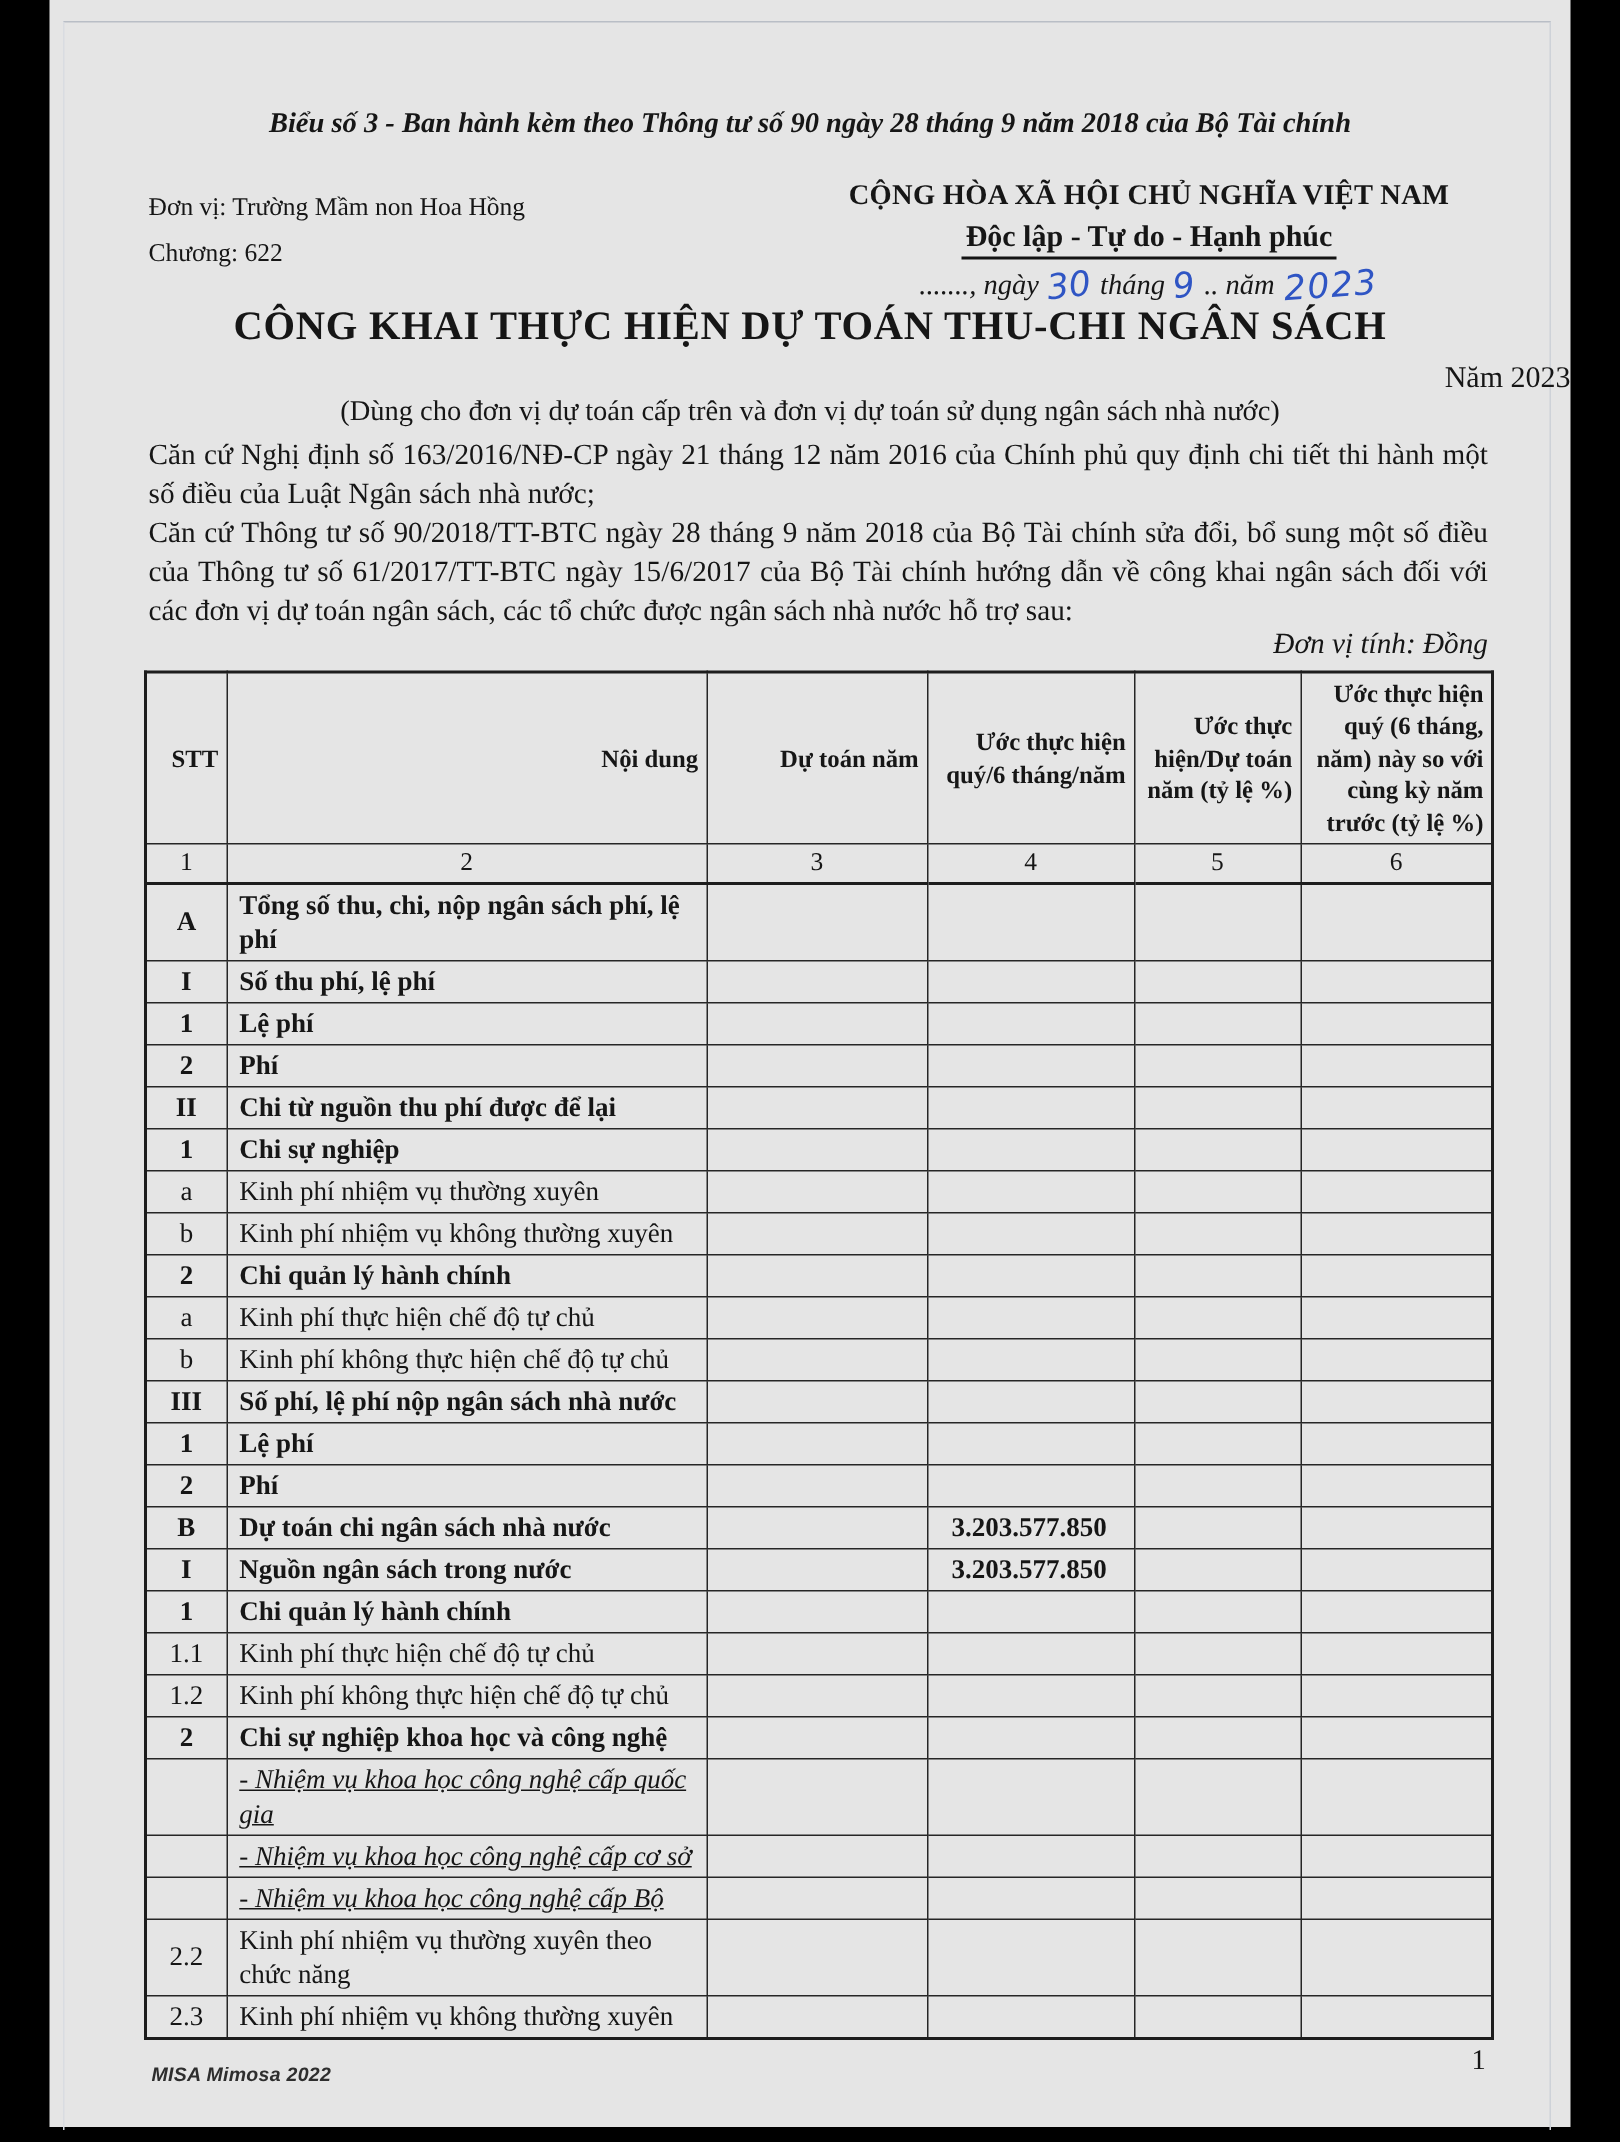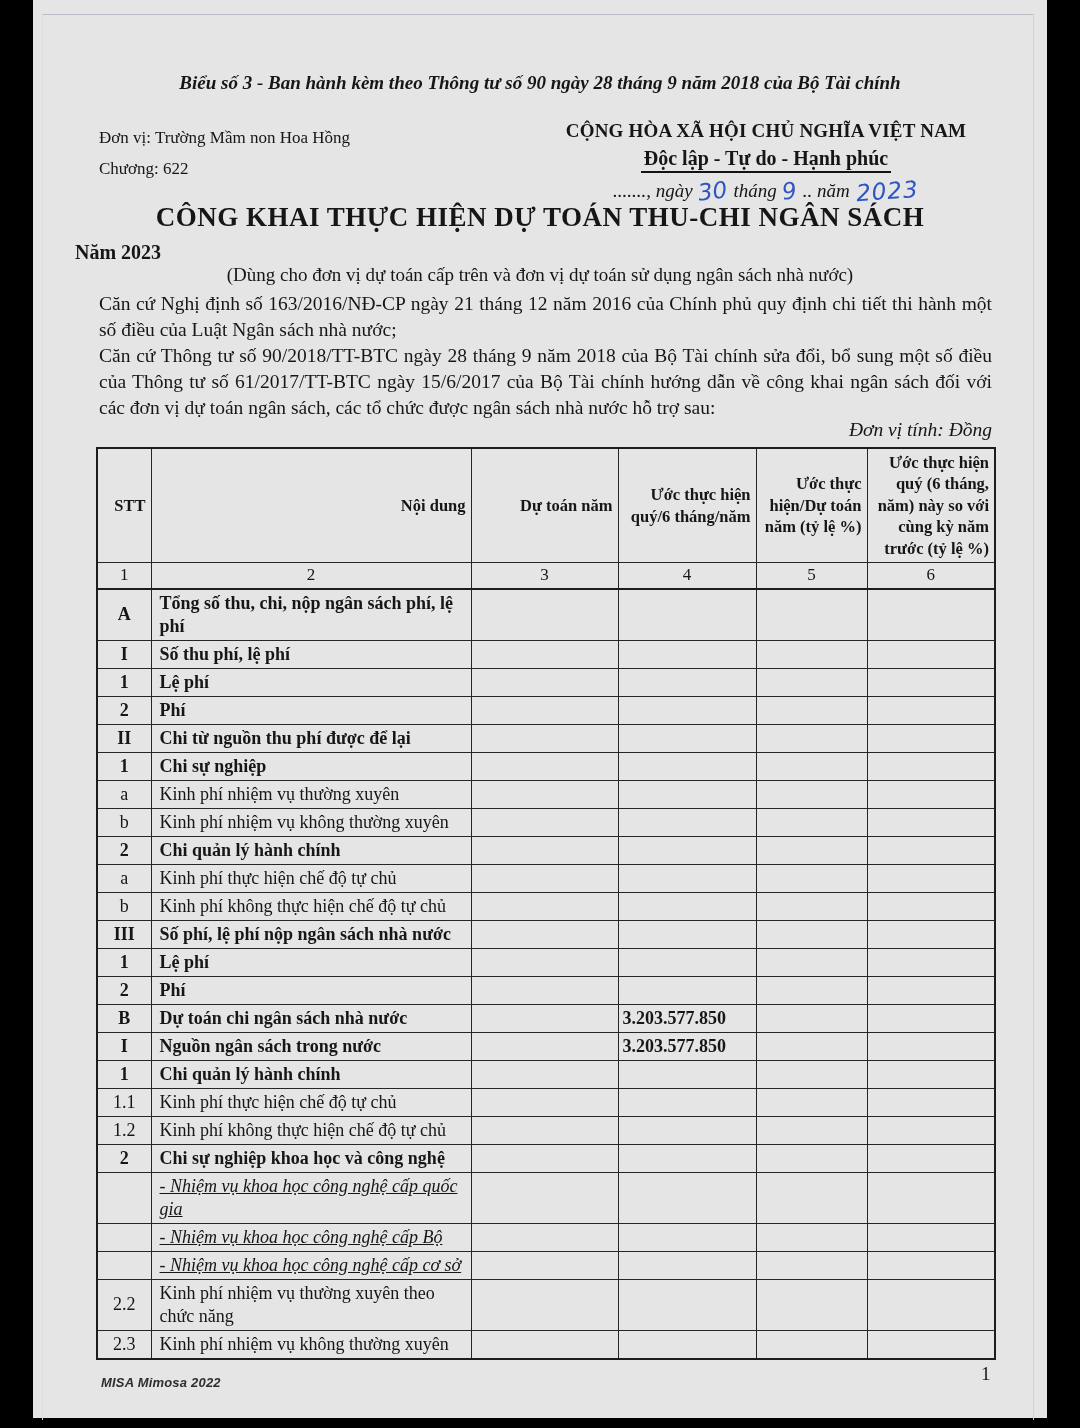--- a/index.html
+++ b/index.html
@@ -35,41 +35,41 @@
   }
   .date-line { font-style:italic; font-size:19px; margin-top:7px; }
   .hw {
     display:inline-block; font-family:"DejaVu Sans", sans-serif;
     font-style:italic; color:#2f55c4; font-size:23px; line-height:18px;
     transform:rotate(-7deg); position:relative; top:2px; margin:0 1px;
   }
   .hw-year { transform:rotate(-4deg); letter-spacing:1px; }
   .main-title { position:absolute; top:202px; left:0; right:0; text-align:center;
     font-weight:700; font-size:27px; letter-spacing:.5px; }
-  .year-line { position:absolute; top:241px; left:0; right:0; text-align:left;
-    font-weight:700; font-size:20px;margin-left:42px; }
+  .year-line { position:absolute; top:241px; left:0; right:0; text-align:right;
+    font-weight:400; font-size:20px; }
   .note-line { position:absolute; top:264px; left:0; right:0; text-align:center; font-size:19px; }
   .legal-block { position:absolute; left:66px; width:893px; top:291px;
     font-size:19.5px; line-height:26px; text-align:justify; }
   .unit-measure { position:absolute; right:55px; top:419px; font-style:italic; font-size:19.5px; }
 
   .table-wrap { position:absolute; left:63px; top:447px; width:898px; }
   table { width:898px; border-collapse:collapse; table-layout:fixed; }
   table, th, td { border:1px solid #262626; }
   table { border:2px solid #1d1d1d; }
   th {
     font-weight:700; font-size:16.5px; line-height:1.3;
     text-align:right; vertical-align:middle; padding:3px 5px;
   }
   tr.header-row { height:104px; }
   tr.num-row td { height:26px; text-align:center; font-size:17px; border-bottom-width:2px; border-bottom-color:#1d1d1d; }
   tbody td { height:26px; font-size:18px; line-height:23px; padding:2px 4px; vertical-align:middle; }
   td.col-stt { text-align:center; }
   td.col-content { padding-left:8px; padding-right:6px; }
-  td.col-c4 { text-align:left; padding-right:6px; }
+  td.col-c4 { text-align:center; padding-right:6px; }
   tr.bold td.col-stt, tr.bold td.col-content, tr.bold td.col-c4 { font-weight:700; }
   tr.italic td.col-content { font-style:italic;text-decoration:underline; }
 
   .footer-misa {
     position:absolute; left:68px; top:1375px;
     font-family:"Liberation Sans", sans-serif; font-style:italic; font-weight:700;
     font-size:13px; color:#2e2e2e; letter-spacing:.2px;
   }
   .page-num { position:absolute; left:948px; top:1363px; font-size:19px; }
 </style>
@@ -302,29 +302,29 @@
           <tr class="italic">
             <td class="col-stt"></td>
             <td class="col-content">- Nhiệm vụ khoa học công nghệ cấp quốc gia</td>
             <td class="col-c3"></td>
             <td class="col-c4"></td>
             <td class="col-c5"></td>
             <td class="col-c6"></td>
           </tr>
           <tr class="italic">
             <td class="col-stt"></td>
-            <td class="col-content">- Nhiệm vụ khoa học công nghệ cấp Bộ</td>
+            <td class="col-content">- Nhiệm vụ khoa học công nghệ cấp cơ sở</td>
             <td class="col-c3"></td>
             <td class="col-c4"></td>
             <td class="col-c5"></td>
             <td class="col-c6"></td>
           </tr>
           <tr class="italic">
             <td class="col-stt"></td>
-            <td class="col-content">- Nhiệm vụ khoa học công nghệ cấp cơ sở</td>
+            <td class="col-content">- Nhiệm vụ khoa học công nghệ cấp Bộ</td>
             <td class="col-c3"></td>
             <td class="col-c4"></td>
             <td class="col-c5"></td>
             <td class="col-c6"></td>
           </tr>
           <tr>
             <td class="col-stt">2.2</td>
             <td class="col-content">Kinh phí nhiệm vụ thường xuyên theo chức năng</td>
             <td class="col-c3"></td>
             <td class="col-c4"></td>

